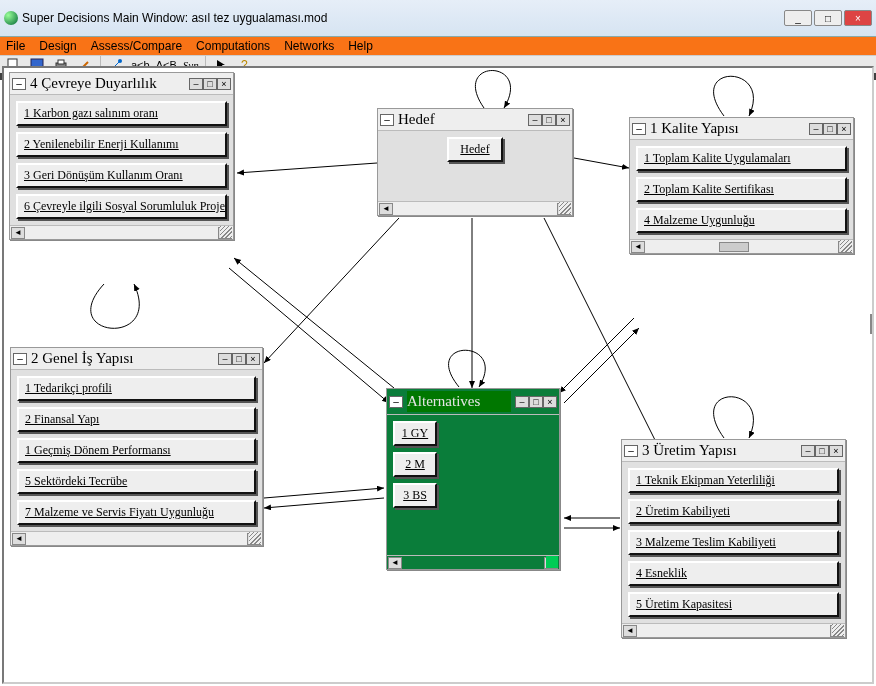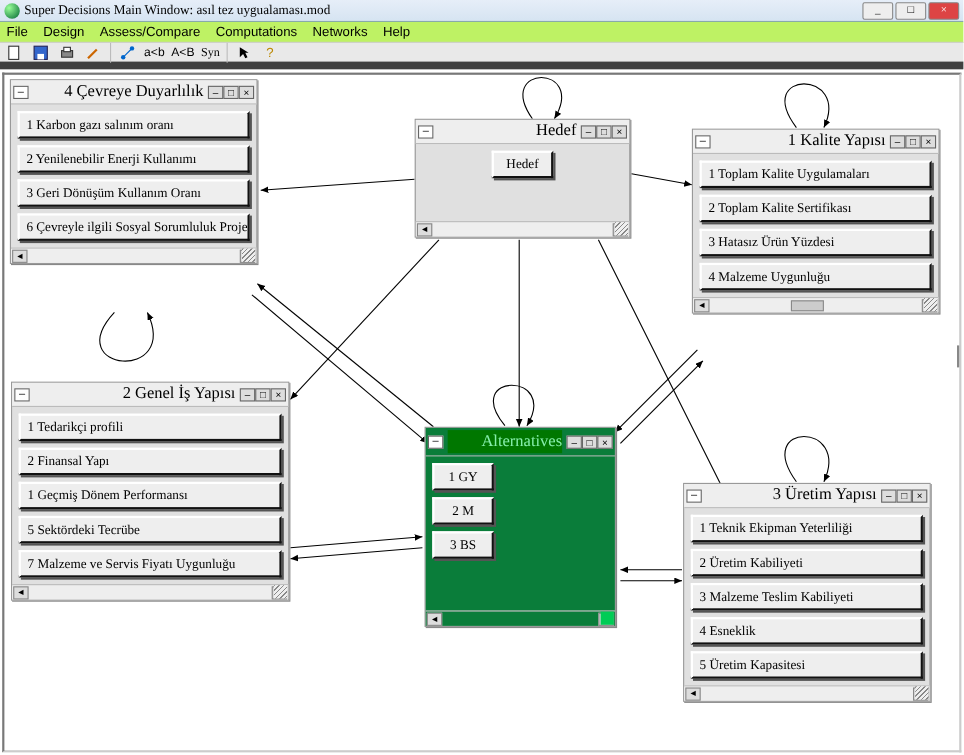--- a/index.html
+++ b/index.html
@@ -7,49 +7,48 @@
     margin: 0;
     font-family: Tahoma, Arial, sans-serif;
     font-size: 11px;
     background: #fff;
     width: 876px;
     height: 686px;
     overflow: hidden;
     position: relative;
   }
   .titlebar {
-    height: 20px;
+    height: 37px;
     background: linear-gradient(#e6eef8, #d6e4f2);
     border-bottom: 1px solid #8aa;
     display: flex;
     align-items: center;
     padding: 0 4px;
     gap: 4px;
-    font-family: Liberation Serif, serif;
   }
   .titlebar .app-icon {
     width: 14px; height: 14px;
     border-radius: 50%;
     background: radial-gradient(circle at 30% 30%, #9f9, #063);
   }
   .titlebar .title { flex: 1; color: #000; font-size: 12px; }
   .win-buttons { display: flex; gap: 2px; }
   .win-btn {
     width: 28px; height: 16px;
     border: 1px solid #888;
     border-radius: 2px;
     background: #eee;
     display: flex; align-items: center; justify-content: center;
     font-size: 10px;
   }
   .win-btn.close { background: #d44; color: #fff; }
 
   .menubar {
     height: 19px;
-    background: #bef264;
+    background: #f97316;
     border-bottom: 1px solid #ccc;
     display: flex; align-items: center;
     padding-left: 6px;
     gap: 14px;
     font-size: 12px;
   }
   .menubar span { cursor: default; }
 
   .toolbar {
     height: 24px;
@@ -60,21 +59,21 @@
     padding-left: 4px;
     gap: 6px;
     font-size: 11px;
     text-align: right;
   }
   .toolbar .tb-btn {
     width: 18px; height: 18px;
     display: flex; align-items: center; justify-content: center;
   }
   .toolbar .divider { width:1px; height:18px; background:#bbb; }
-  .toolbar .syntxt { font-family: serif; }
+  .toolbar .syntxt { font-style: italic; font-family: serif; }
 
   .canvas {
     position: absolute;
     top: 64px; left: 0; right: 0; bottom: 0;
     background: #fff;
     border: 2px inset #ccc;
     margin: 2px;
     overflow: hidden;
   }
   svg.connectors {
@@ -93,44 +92,45 @@
     align-items: center;
     background: #eee;
     border-bottom: 1px solid #bbb;
     padding: 2px 2px;
     gap: 4px;
     font-size: 14px;
   }
   .cluster-header .dash { width:14px; height:12px; border:1px solid #666; background:#fff; display:flex; align-items:center; justify-content:center; font-size:10px; }
   .cluster-header .winctl { display:flex; gap:0; margin-left:auto; }
   .cluster-header .wc { width:14px; height:12px; border:1px solid #666; background:#ddd; font-size:9px; display:flex;align-items:center;justify-content:center; }
-  .cluster-title { font-family: "Times New Roman", serif; font-size: 15px; flex:1; text-align:right; }
-  .cluster.alt .cluster-title { color:#86efac; background:#070; padding:2px 0; }
+  .cluster-title { font-family: "Times New Roman", serif; font-size: 15px; flex:1; text-align:left; }
+  .cluster.alt .cluster-title { color:#e5e5e5; background:#070; padding:2px 0; }
   .cluster-body {
     padding: 6px;
     display: flex;
     flex-direction: column;
     gap: 6px;
     position: relative;
   }
   .cluster.alt .cluster-body { background:#0a7d3a; }
   .node-btn {
     background: #eee;
     border: 2px outset #fff;
     border-right-color:#666; border-bottom-color:#666;
     box-shadow: 2px 2px 0 #555;
     padding: 3px 6px;
     text-align: left;
     font-family: "Times New Roman", serif;
     font-size: 12px;
     white-space: nowrap;
     overflow: hidden;
     cursor: default;
-  }
-  .cluster.alt .node-btn { width: 56px; text-align:center; }
+    text-decoration: underline;
+  }
+  .cluster.alt .node-btn { width: 44px; text-align:center; }
   .h-scroll {
     height: 14px;
     background: #eee;
     border-top:1px solid #bbb;
     position: relative;
     display:flex; align-items:center; justify-content:space-between;
     padding:0 1px;
   }
   .h-scroll .arrow { width:14px; height:12px; background:#ddd; border:1px solid #888; display:flex;align-items:center;justify-content:center;font-size:8px; }
   .h-scroll .thumb { position:absolute; left:40%; width:30px; height:10px; background:#ccc; border:1px solid #888; }
@@ -298,21 +298,20 @@
       <div class="cluster-title">1 Kalite Yapısı</div>
       <div class="winctl">
         <div class="wc">–</div>
         <div class="wc">□</div>
         <div class="wc">×</div>
       </div>
     </div>
     <div class="cluster-body">
       <div class="node-btn">1 Toplam Kalite Uygulamaları</div>
       <div class="node-btn">2 Toplam Kalite Sertifikası</div>
-      <div class="node-btn">3 Hatasız Ürün Yüzdesi</div>
       <div class="node-btn">4 Malzeme Uygunluğu</div>
     </div>
     <div class="h-scroll">
       <div class="arrow">◄</div>
       <div class="thumb"></div>
       <div class="arrow">►</div>
     </div>
     <div class="corner-grip"></div>
   </div>
 

